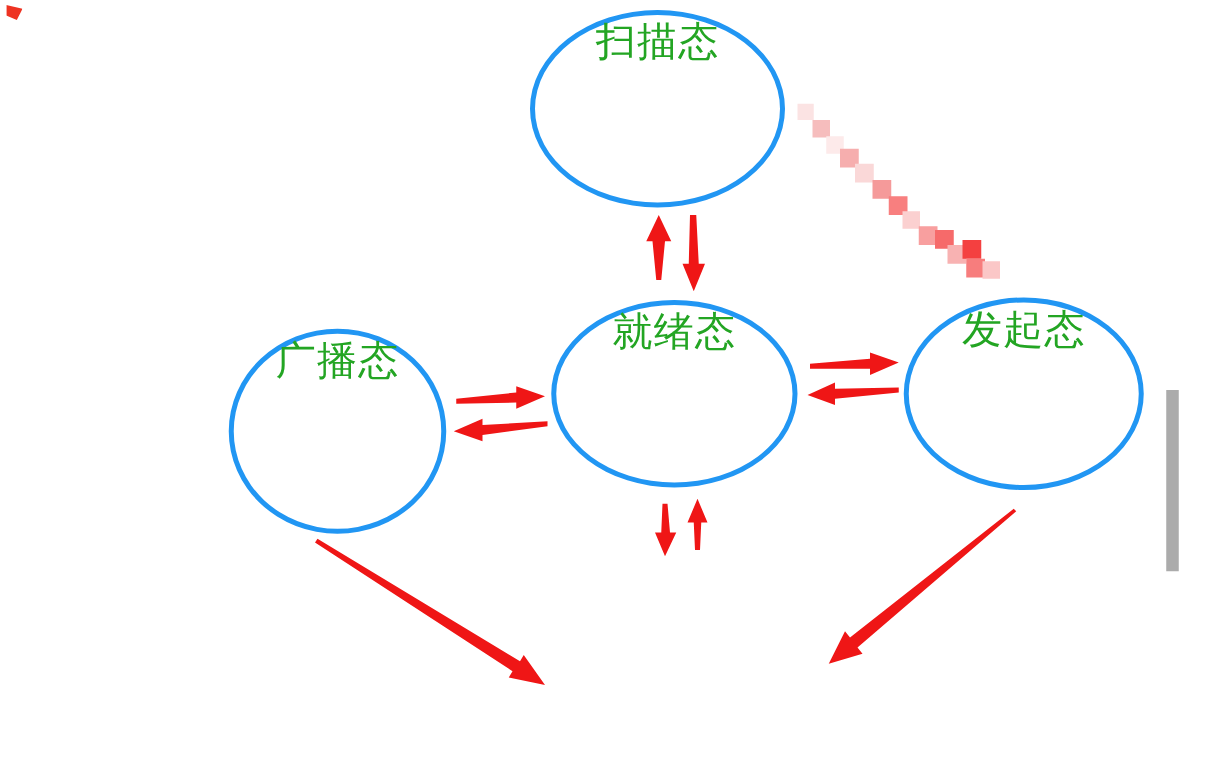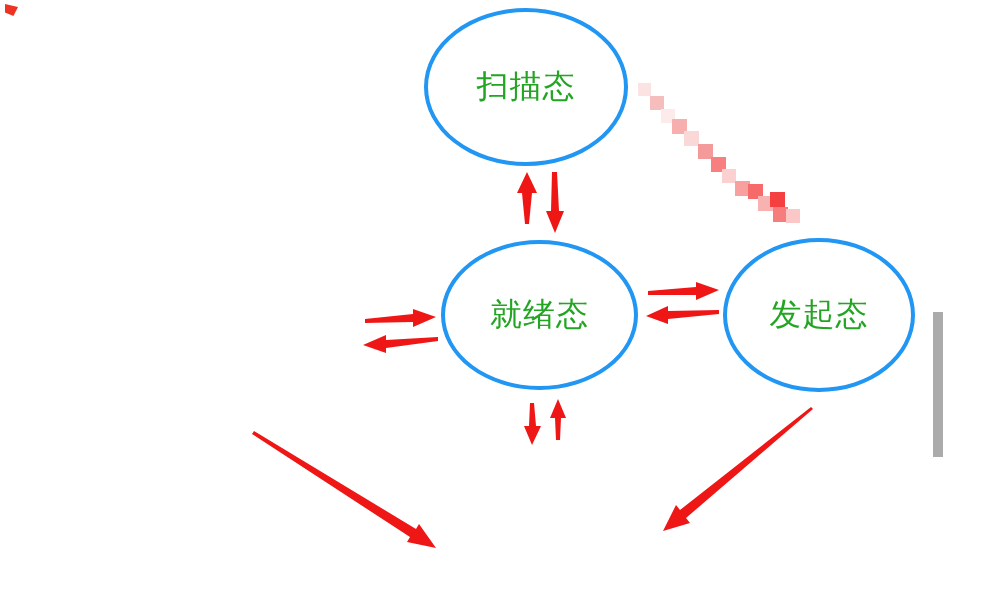--- a/index.html
+++ b/index.html
@@ -9,21 +9,21 @@
     background:#ffffff;
     overflow:hidden;
     font-family:"DejaVu Sans","Liberation Sans",sans-serif;
   }
   .node{
     position:absolute;
     border:4px solid #2196f3;
     border-radius:50%;
     background:#ffffff;
     box-sizing:border-box;
-    display:flex;align-items:center;justify-content:center;
+    display:flex;justify-content:center;
   }
   .node-label{
     color:#23a523;
     font-size:32px;
     letter-spacing:1px;
     white-space:nowrap;
     user-select:none;
   }
   .arrows{
     position:absolute;left:0;top:0;
@@ -49,20 +49,23 @@
 <div id="canvas">
 
   <div class="node" style="left:424px;top:8px;width:204px;height:158px;">
     <span class="node-label">扫描态</span>
   </div>
 
   <div class="node" style="left:441px;top:240px;width:197px;height:150px;">
     <span class="node-label">就绪态</span>
   </div>
 
+  <div class="node" style="left:183px;top:263px;width:174px;height:164px;">
+    <span class="node-label">广播态</span>
+  </div>
 
   <div class="node" style="left:723px;top:238px;width:192px;height:154px;">
     <span class="node-label">发起态</span>
   </div>
 
 
   <svg class="arrows" width="982" height="609" viewBox="0 0 982 609">
     <path d="M525,224 L522,193 L517,193 L527,172 L537,193 L532,193 L529,224 Z"></path>
     <path d="M552,172 L551,211 L546,211 L555,233 L564,211 L559,211 L557,172 Z"></path>
     <path d="M365,319 L413,314 L413,309 L436,317 L413,327 L413,322 L365,323 Z"></path>

